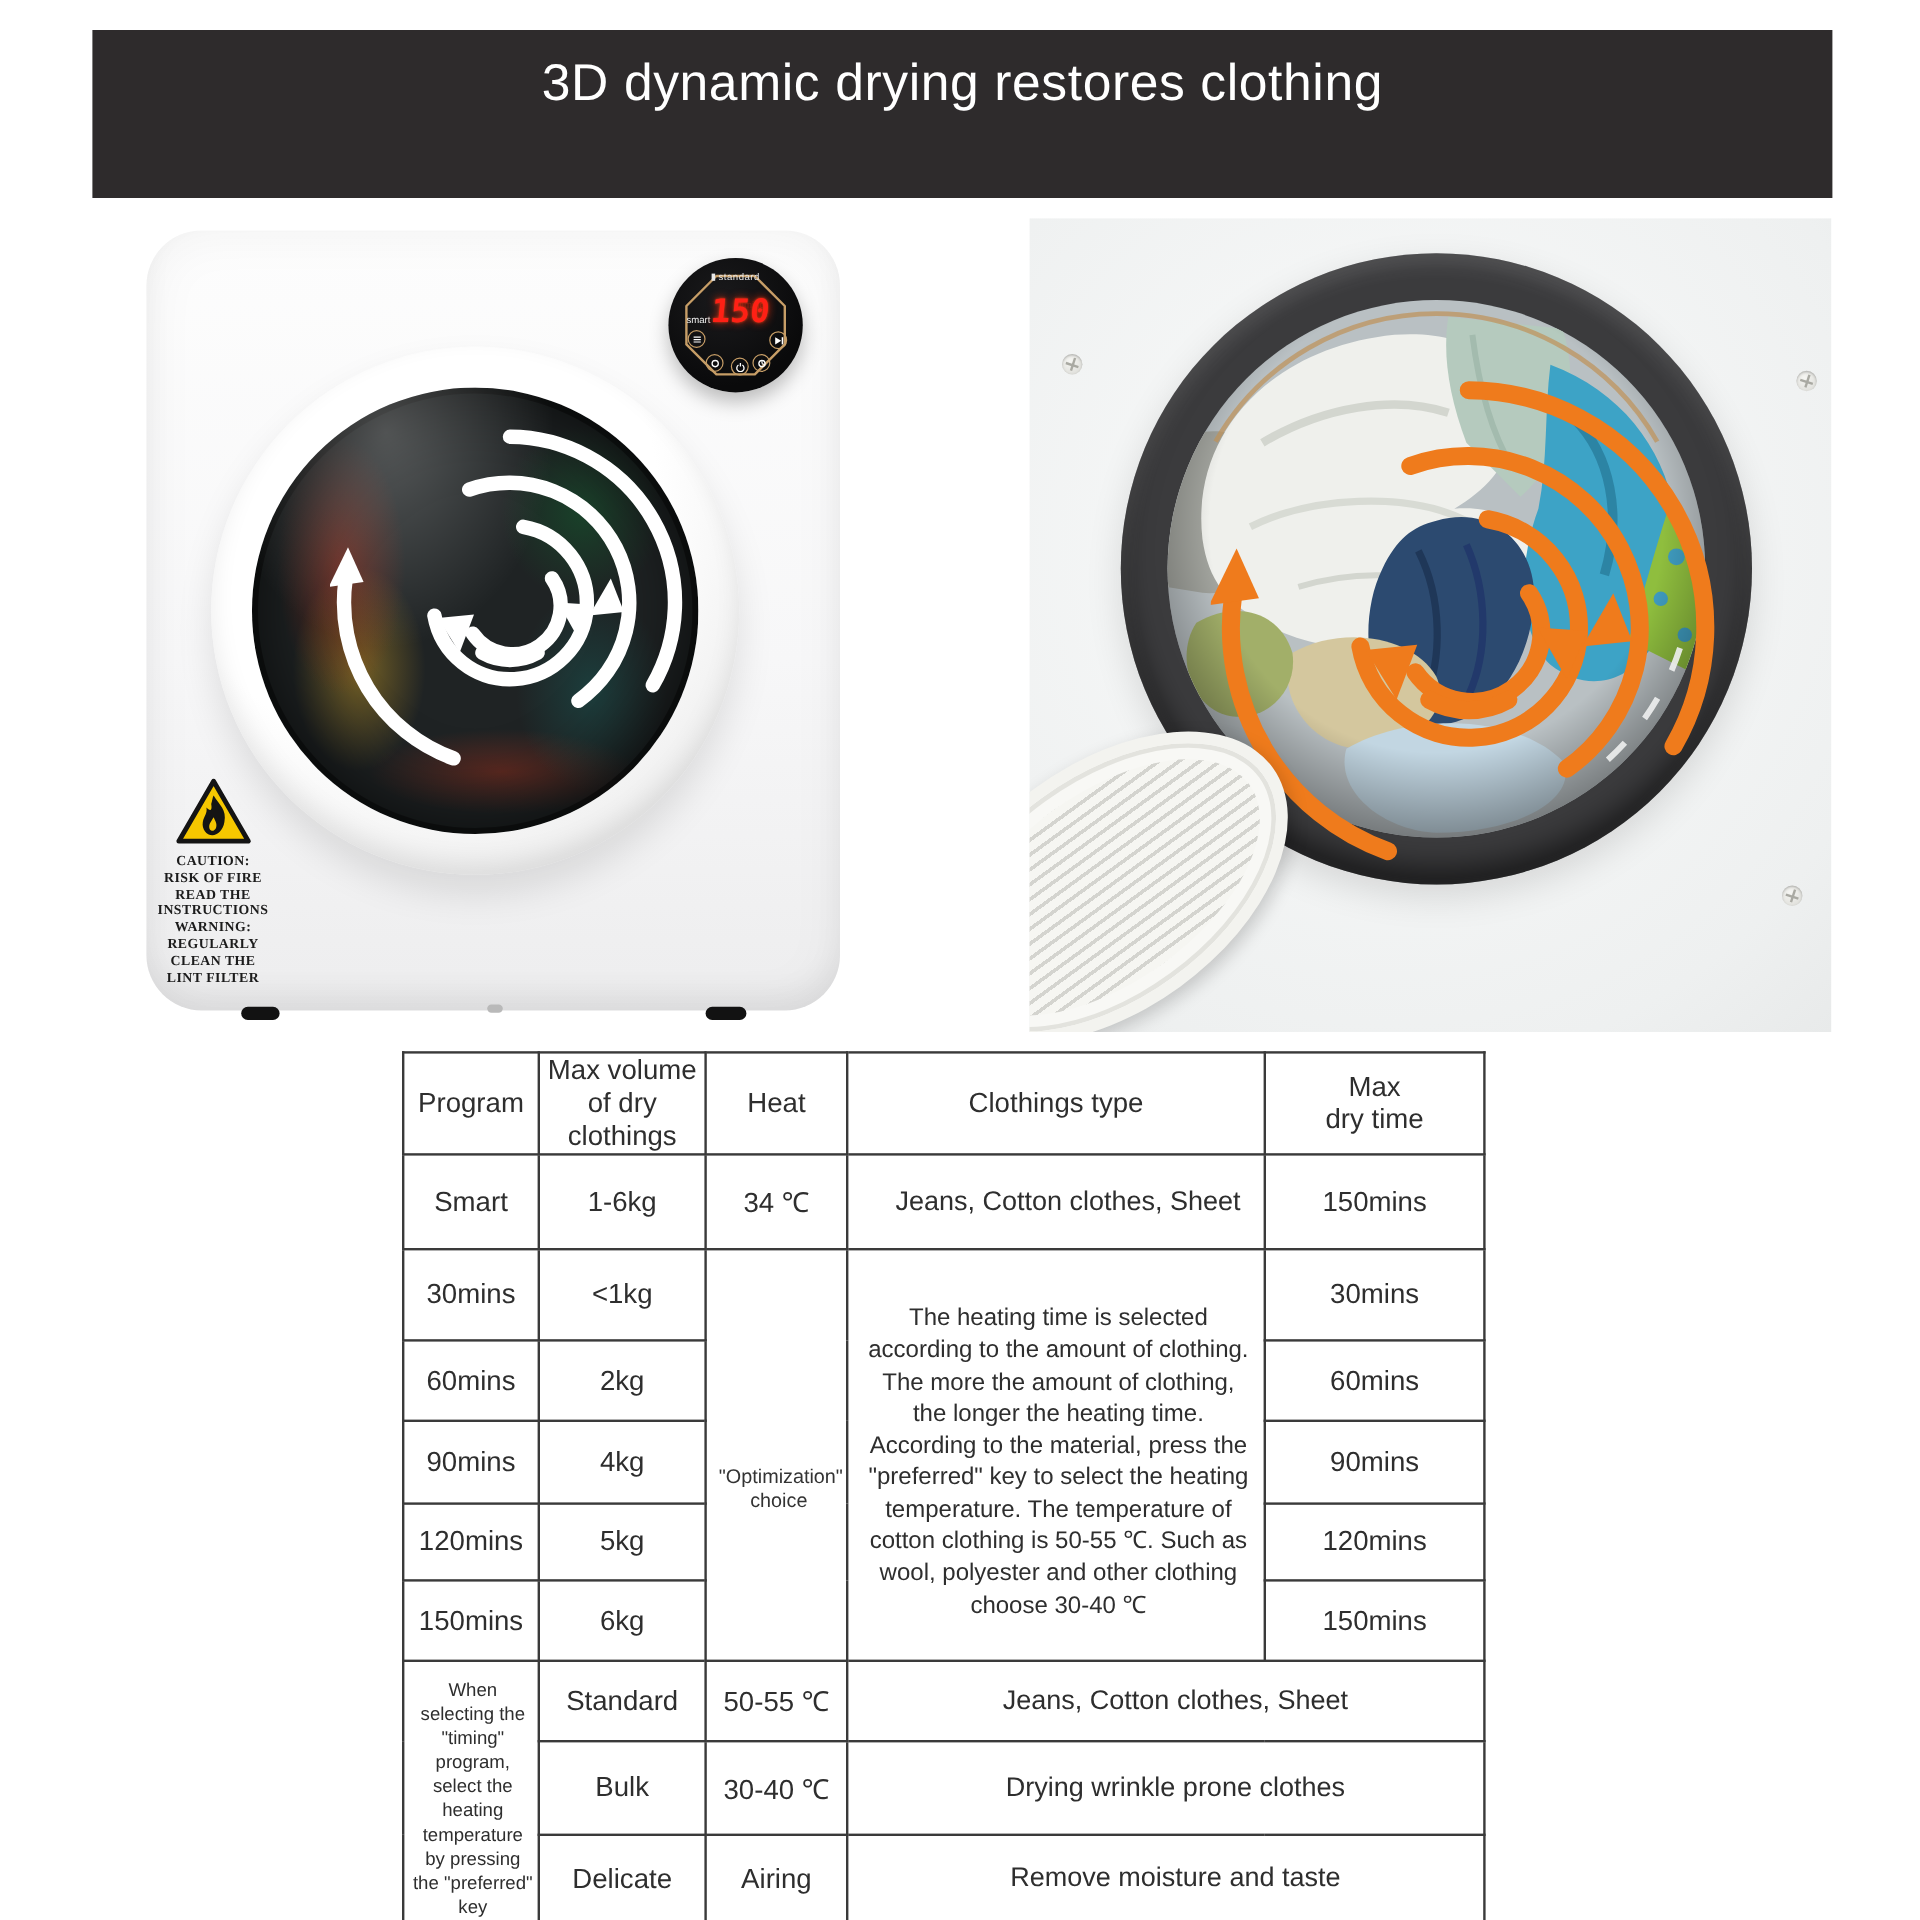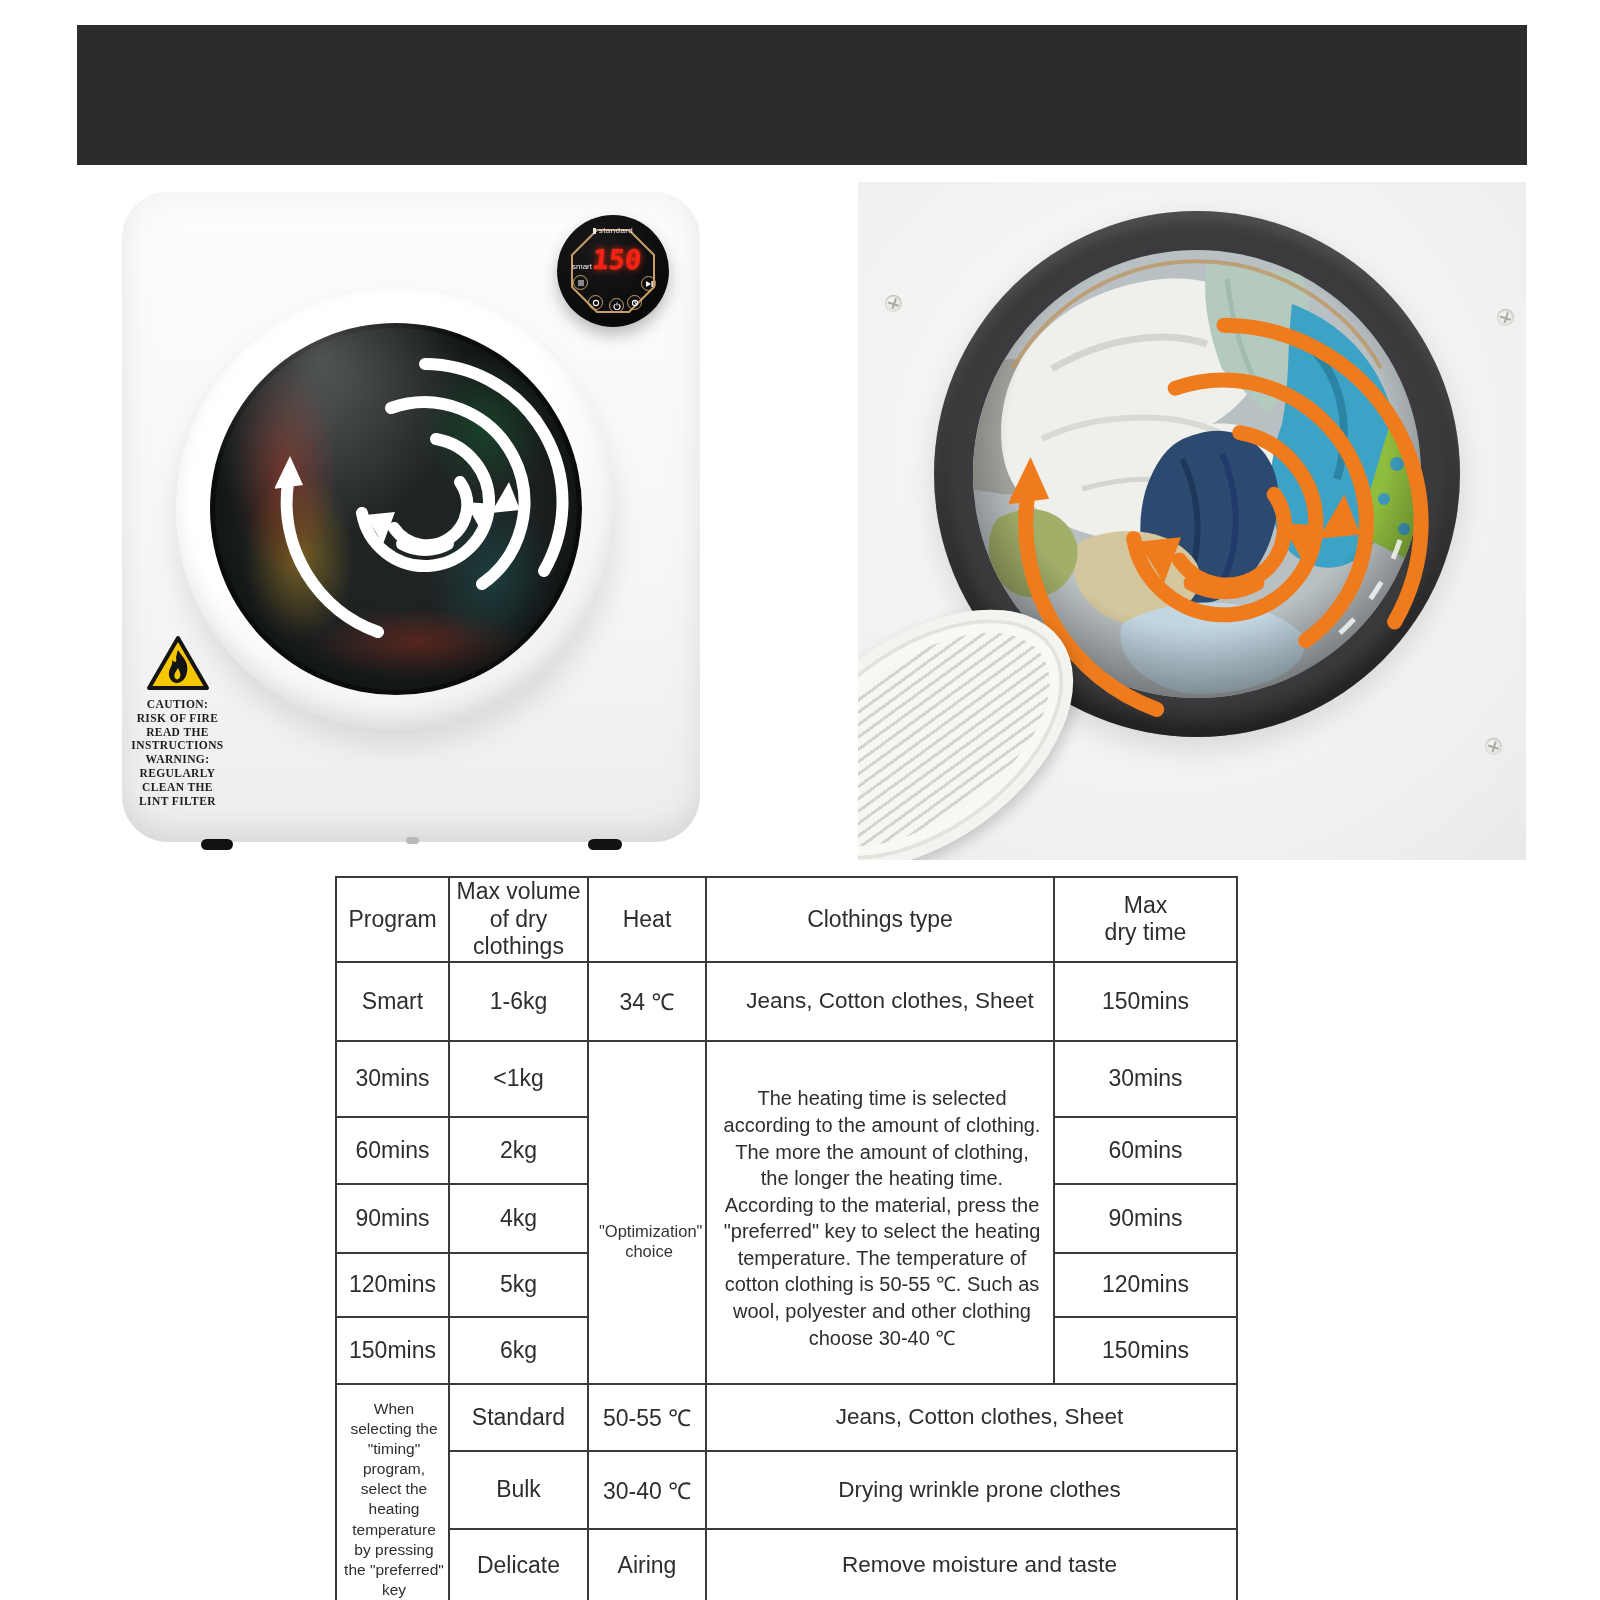--- a/index.html
+++ b/index.html
@@ -54,21 +54,21 @@
   .panel .ind2 { position:absolute; left:15px; top:47px; font-size:8px; color:#efefef; }
   .panel .led { position:absolute; left:28px; top:29px; width:64px; text-align:center;
                 font-family:"DejaVu Sans Mono", monospace; font-weight:bold; font-size:27px;
                 color:#ff2015; transform:skewX(-6deg);
                 text-shadow:0 0 7px rgba(255,48,10,.85), 0 0 2px rgba(255,70,30,.9); }
   .pbtn { position:absolute; width:15px; height:15px; border-radius:50%; border:1.5px solid #c79e67;
           display:flex; align-items:center; justify-content:center; }
   .pbtn svg { display:block; }
 
   
-  .caution { position:absolute; left:0; top:449px; width:135px; text-align:center; }
+  .caution { position:absolute; left:0; top:462px; width:135px; text-align:center; }
   .caution .tri { display:inline-block; }
   .caution .ctext { margin-top:2px; font-family:"Liberation Serif", serif; font-weight:bold;
                     font-size:11.5px; line-height:1.2; letter-spacing:.4px; color:#1c1c1c;
                     white-space:pre-line; }
 
   
   .photo-right { position:absolute; left:858px; top:182px; width:668px; height:678px; overflow:hidden;
                  background:radial-gradient(circle at 45% 40%, #fafbfb 0%, #eef0f0 80%, #e8eaea 100%); }
   .drum-ring { position:absolute; left:76px; top:29px; width:526px; height:526px; border-radius:50%;
                background:#3b3b3d;
@@ -119,20 +119,21 @@
       <polygon points="-42,42 -60,13 -30,10" fill="currentColor" stroke="none"></polygon>
       <polygon points="57,30 40,0 69,2" fill="currentColor" stroke="none"></polygon>
       <polygon points="84,-20 66,11 95,8" fill="currentColor" stroke="none"></polygon>
     </g>
   </defs>
 </svg>
 
 <div class="page">
 
   <div class="banner">
+    <div class="l1">3D dynamic drying restores clothing</div>
   </div>
 
   <div class="photo-left">
     <div class="dryer-body"></div>
     <div class="foot fl"></div>
     <div class="foot fc"></div>
     <div class="foot fr"></div>
 
     <div class="door-ring"></div>
     <div class="door-glass"></div>

